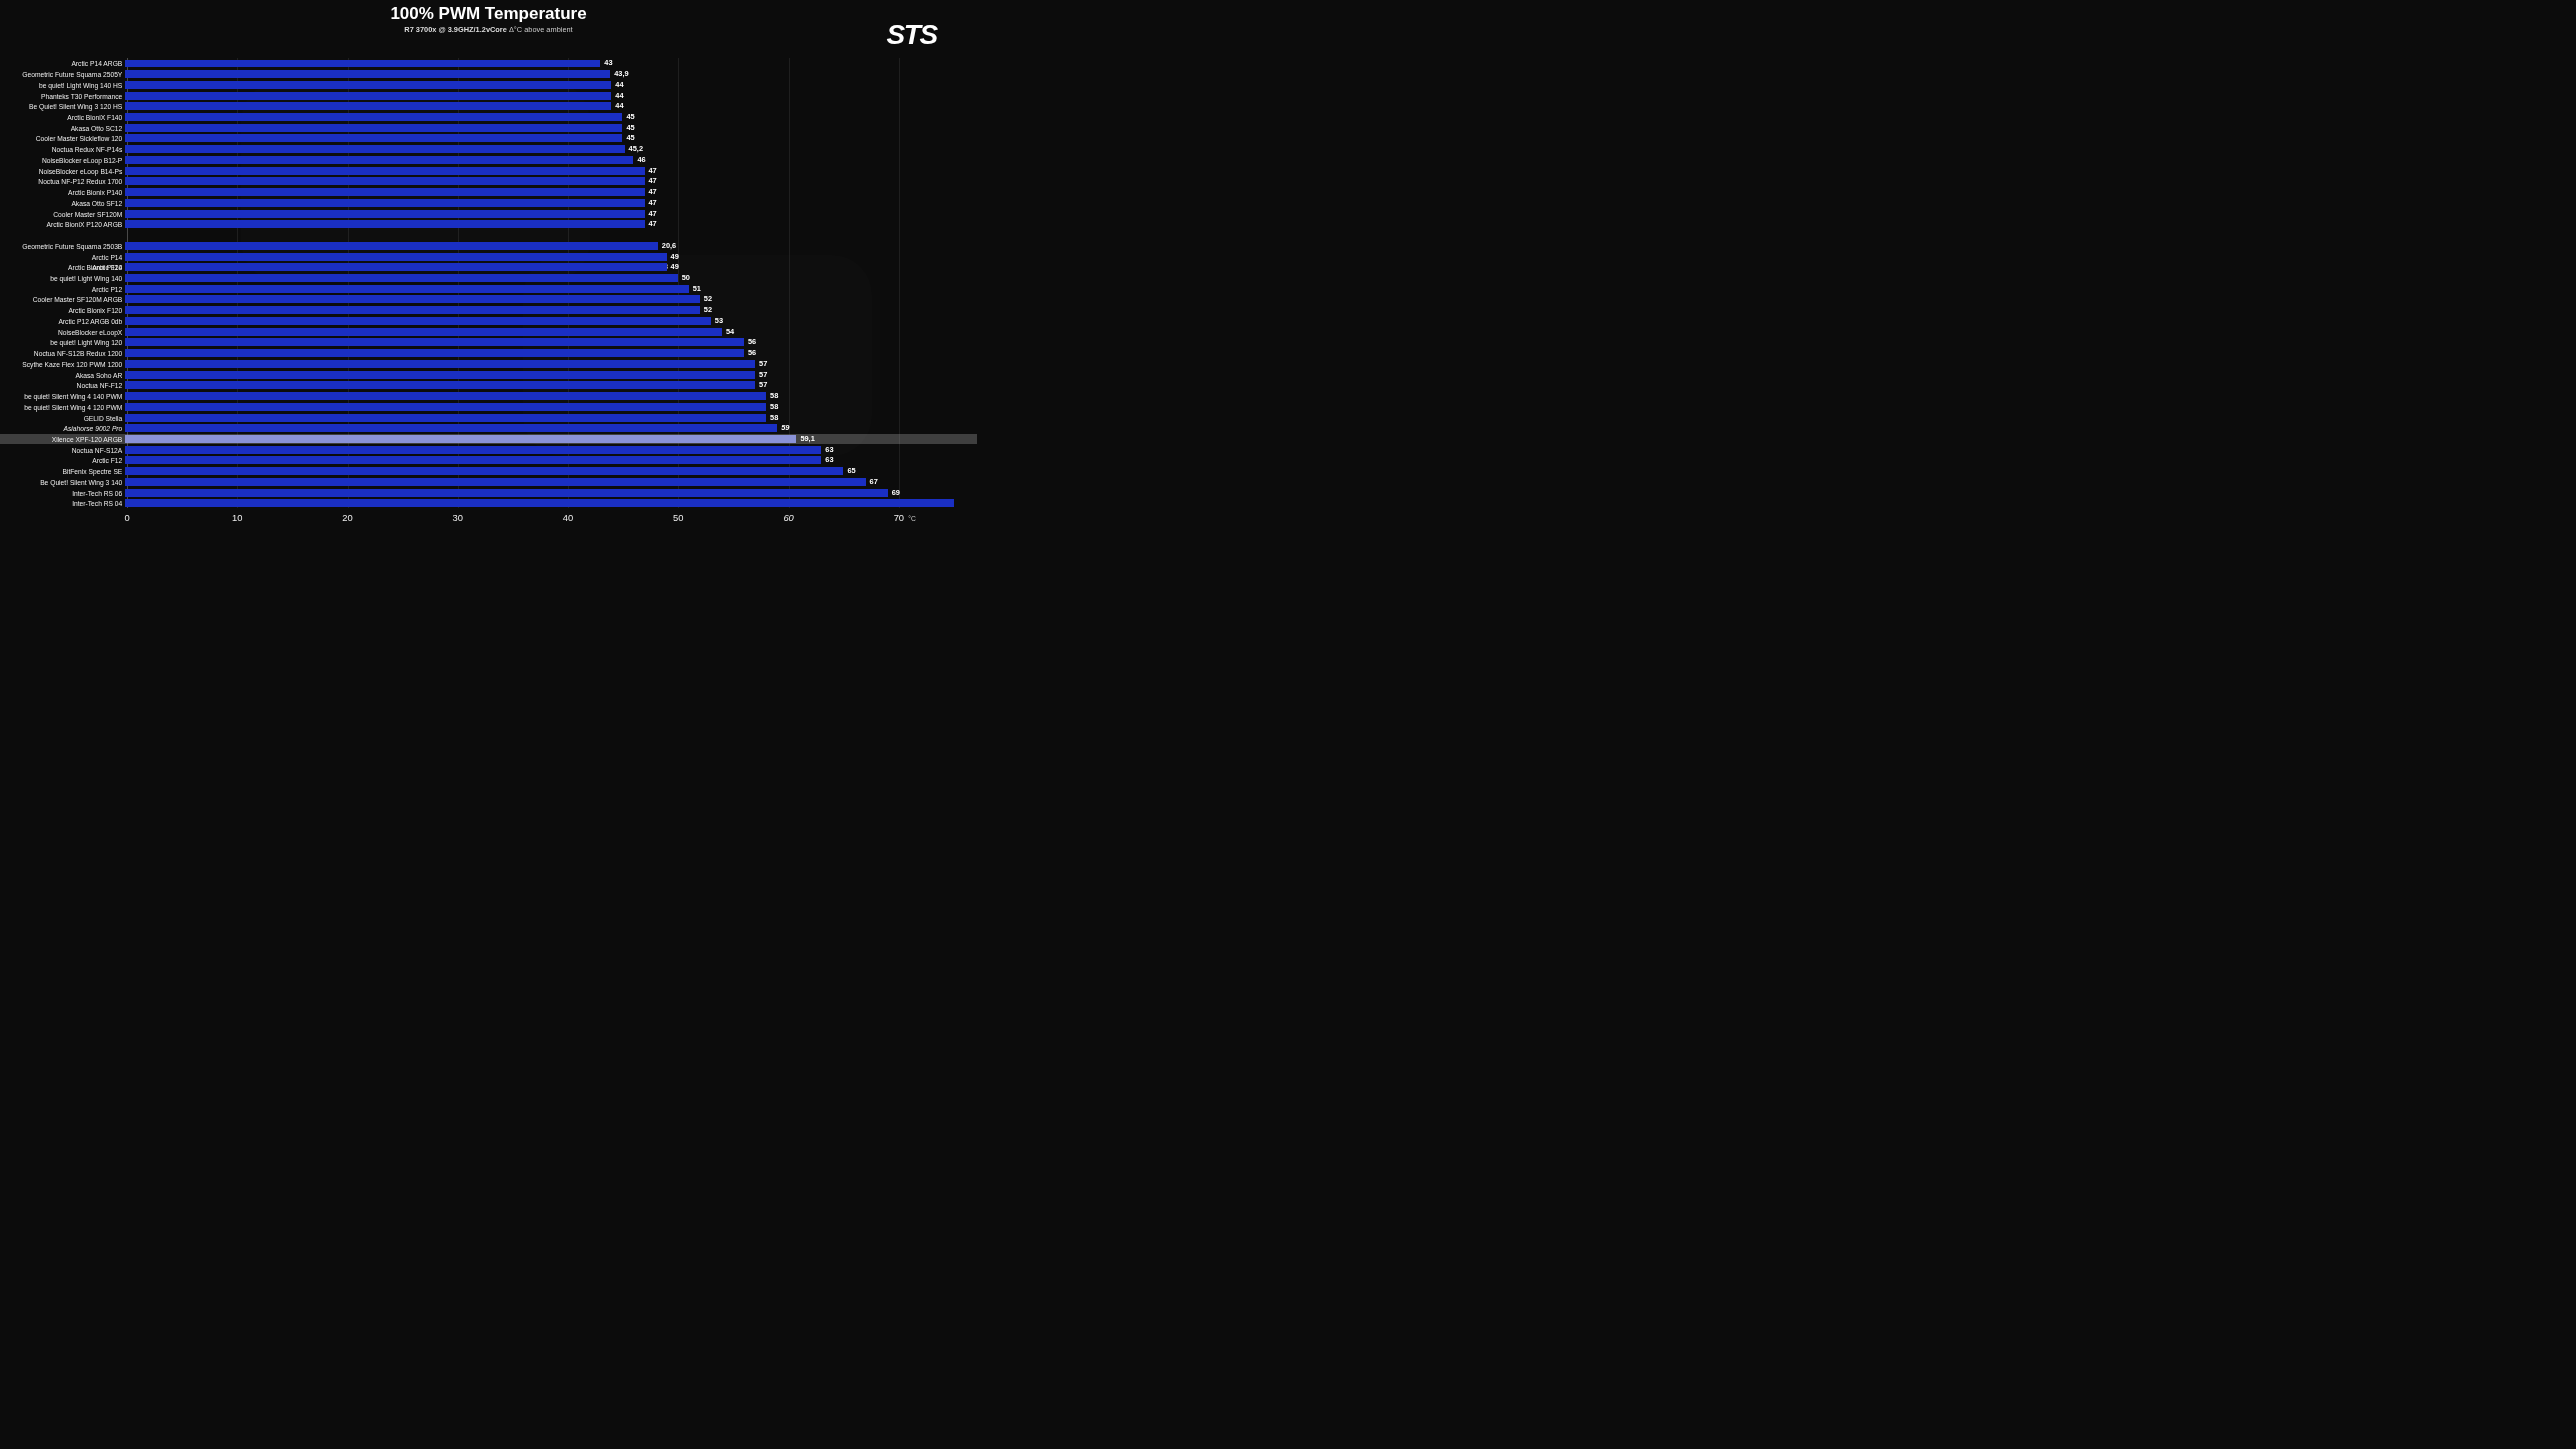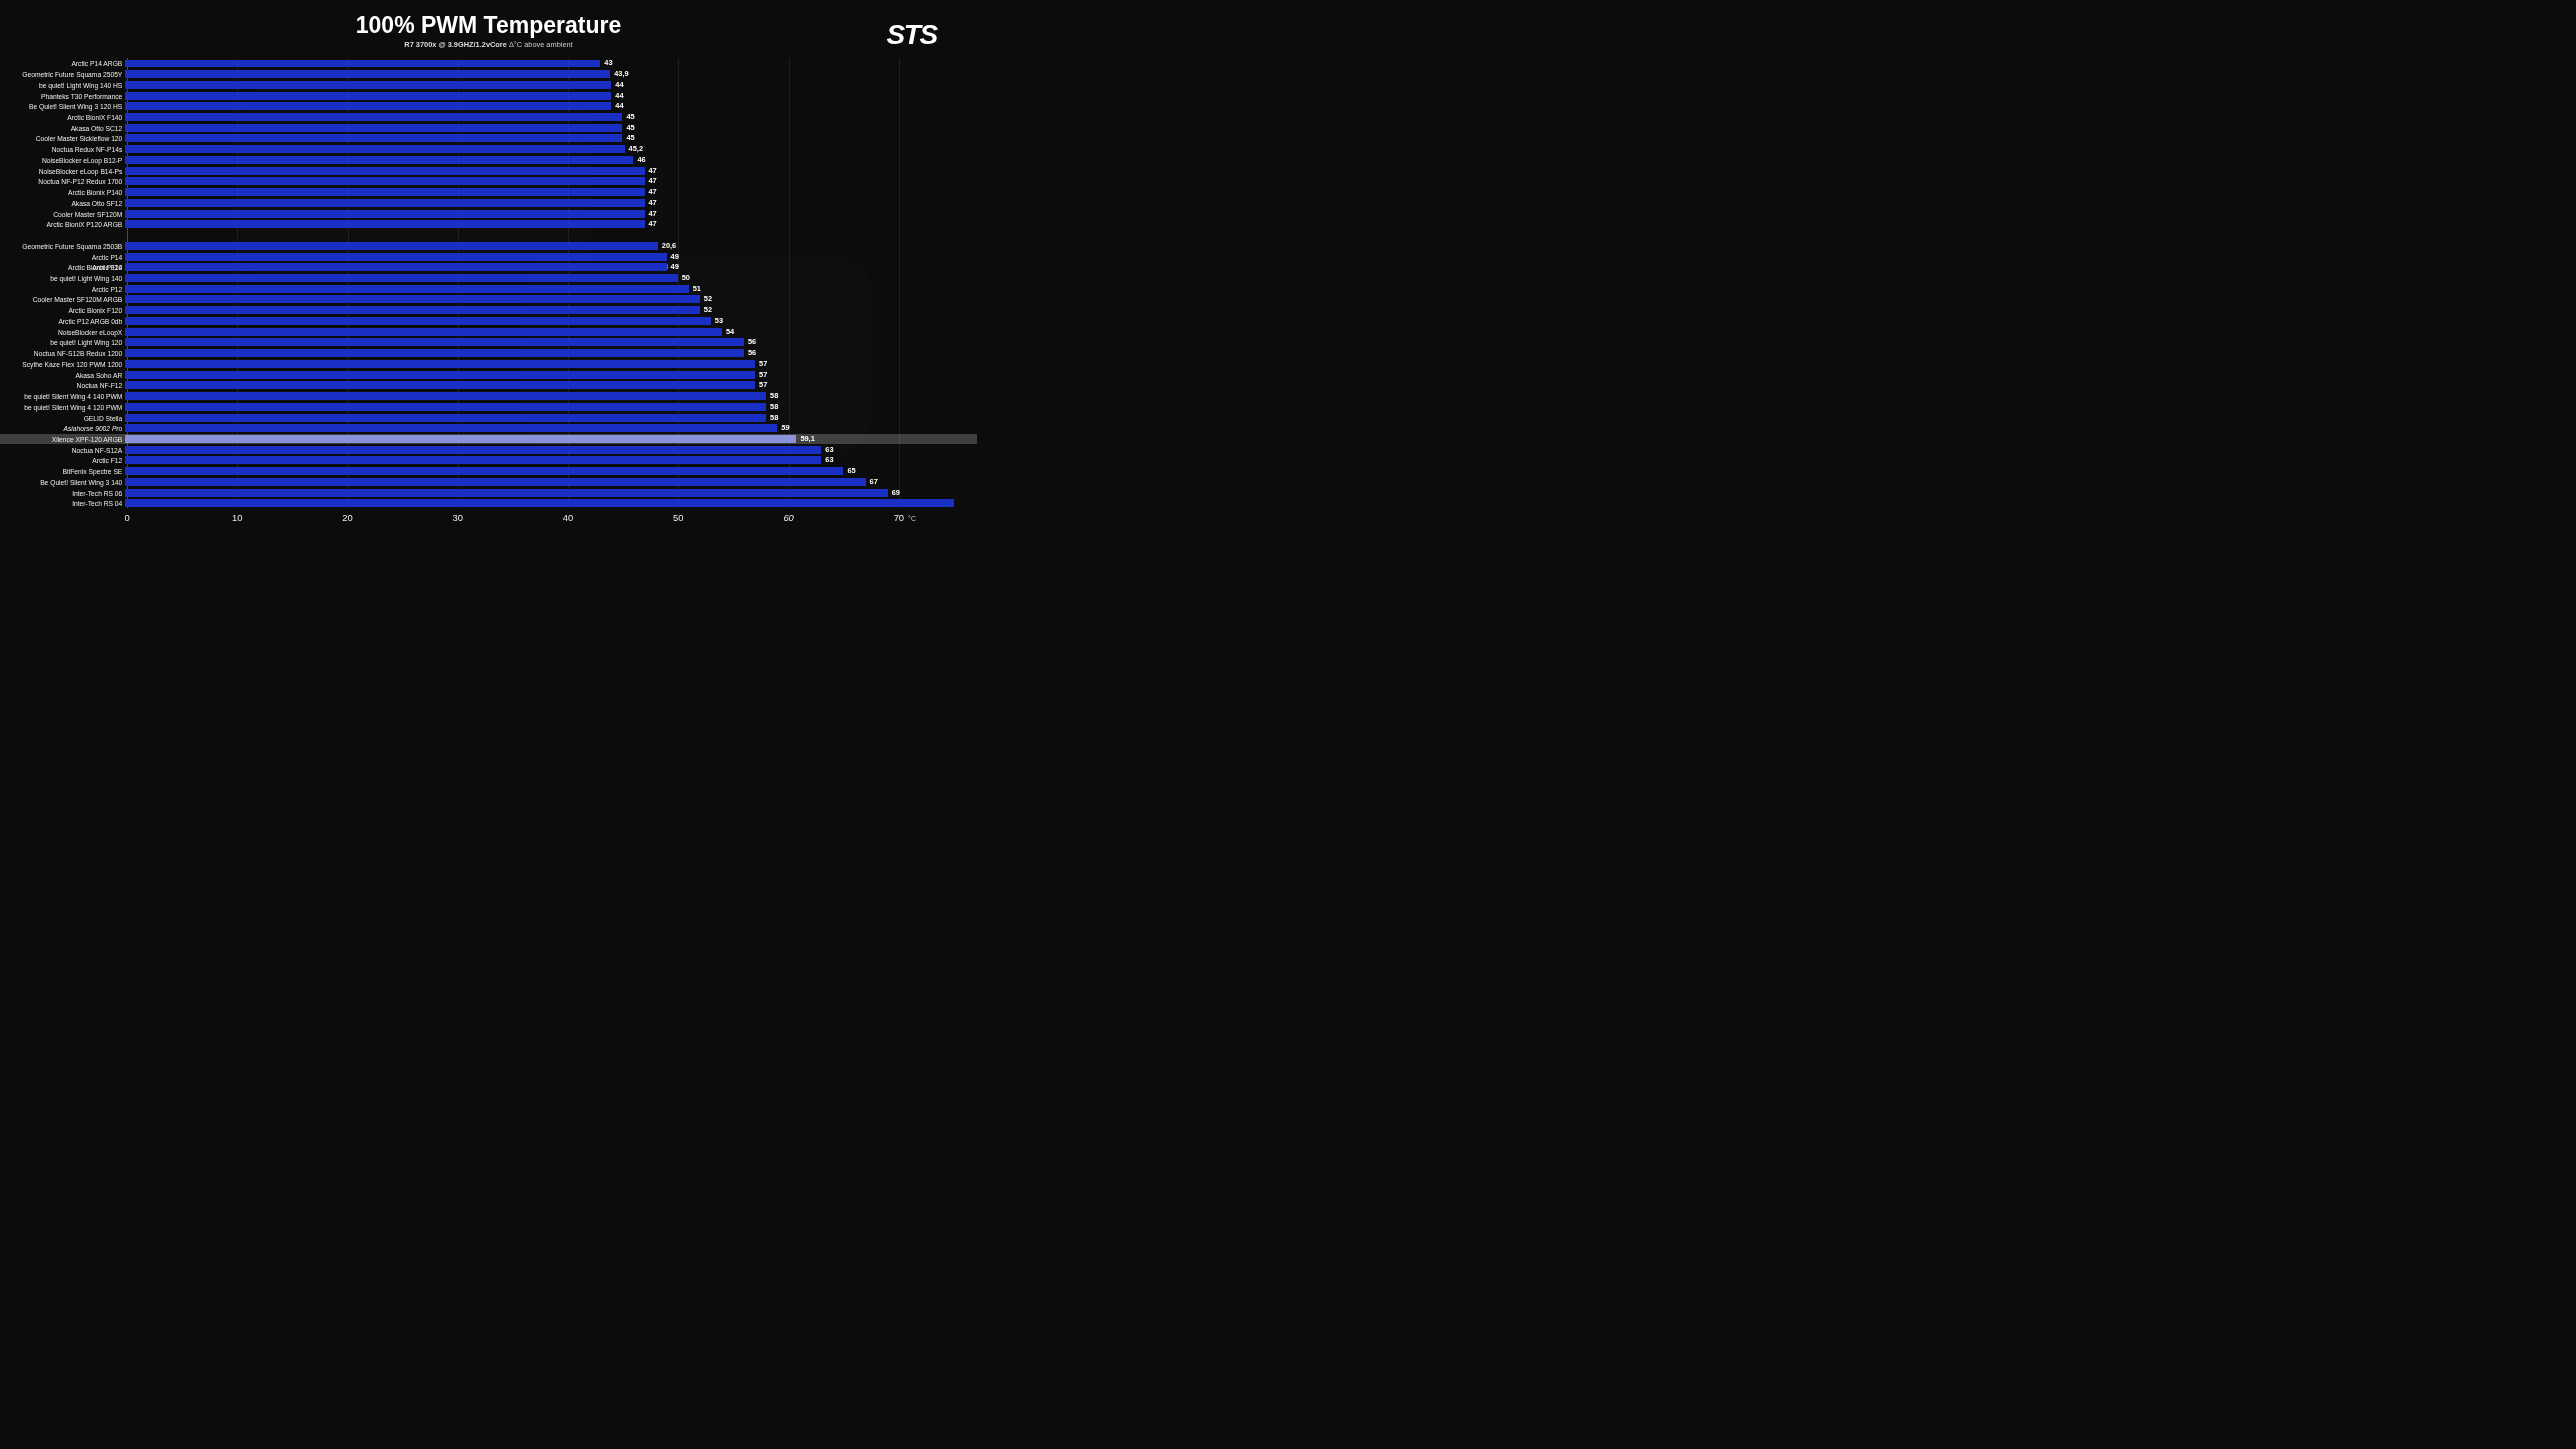--- a/index.html
+++ b/index.html
@@ -23,23 +23,23 @@
     color: #fff;
     font-family: Arial, sans-serif;
   }
   .bg-shape {
     position: absolute;
     border-radius: 40px;
     background: rgba(255,255,255,0.012);
   }
   .title {
     text-align: center;
-    font-size: 23px;
+    font-size: 17px;
     font-weight: 700;
-    padding-top: 12px;
+    padding-top: 4px;
   }
   .subtitle {
     text-align: center;
     font-size: 7.4px;
     font-weight: 600;
     color: #ddd;
     margin-top: 1.3px;
   }
   .subtitle .light { font-weight: 400; color: #ccc; }
   .chart {

